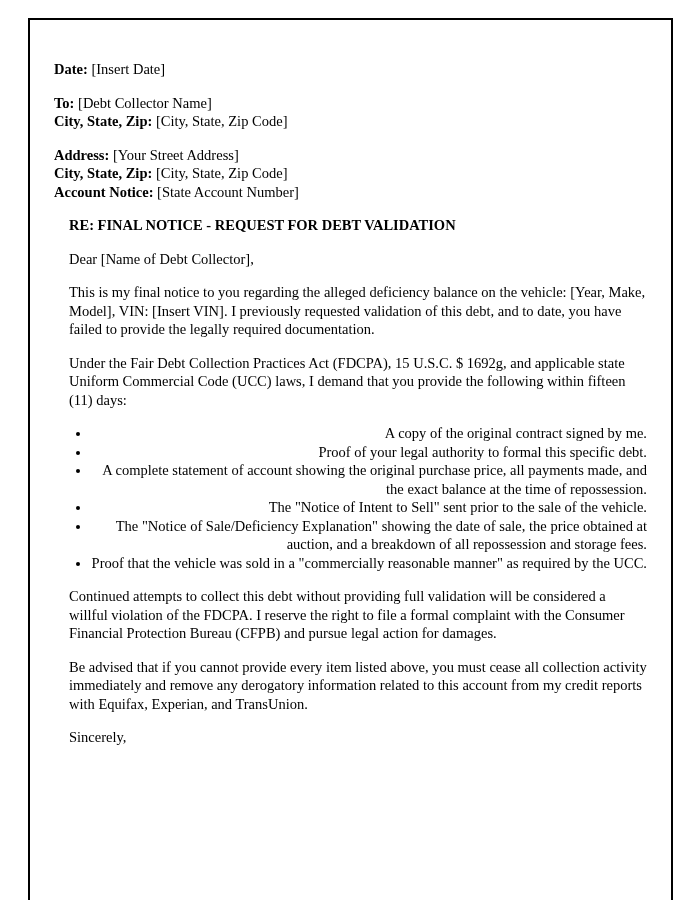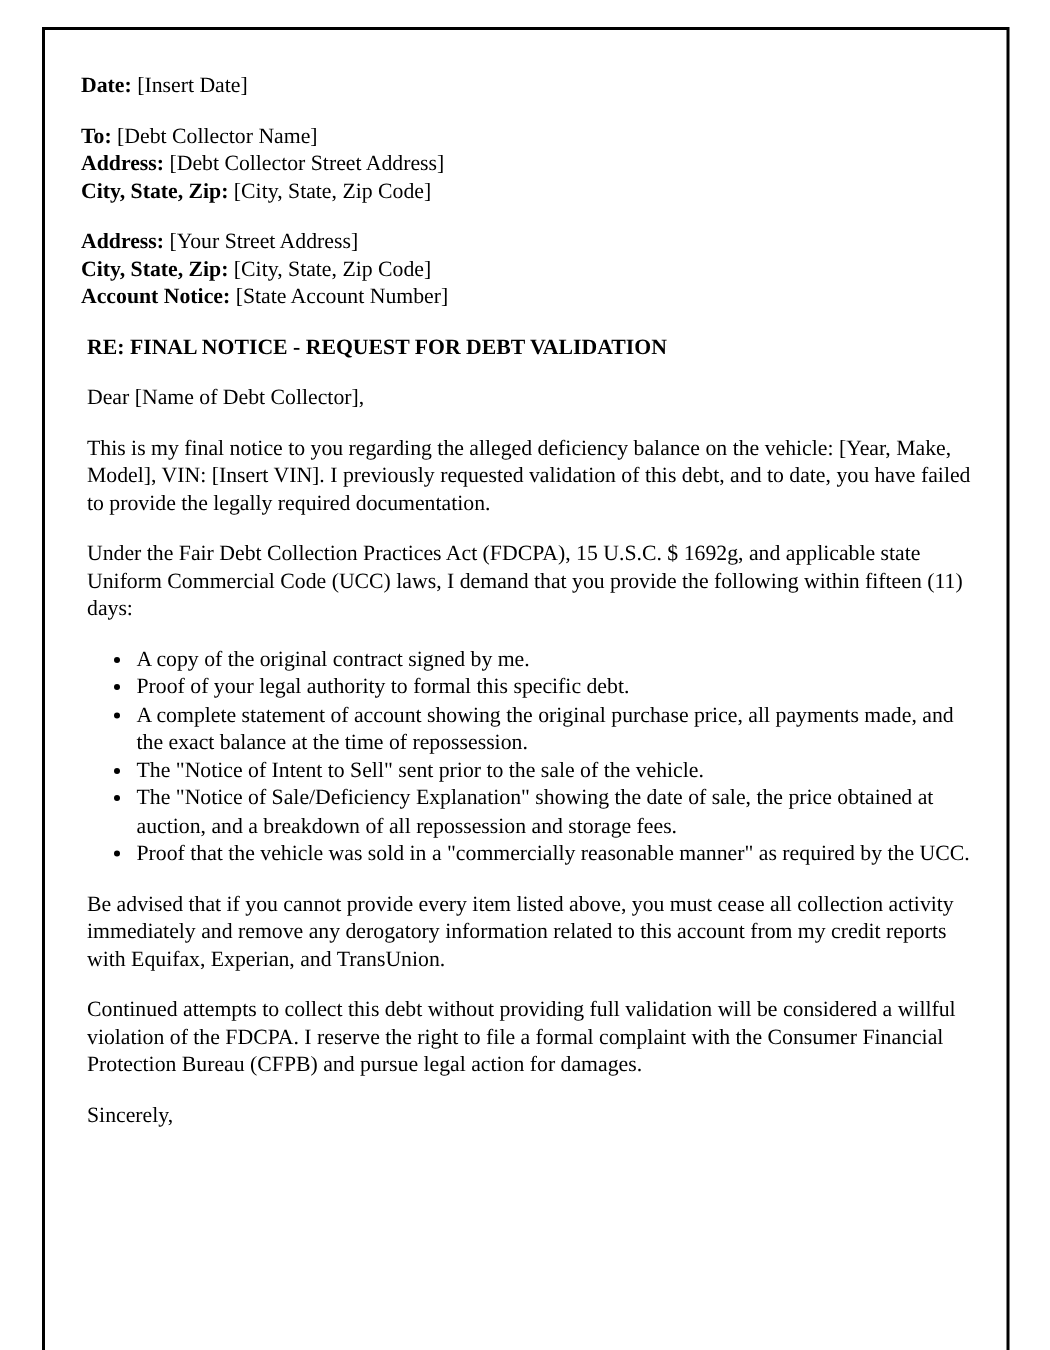--- a/index.html
+++ b/index.html
@@ -20,43 +20,42 @@
     position: absolute;
     left: 28px;
     top: 18px;
     width: 645px;
     height: 1060px; 
     border: 2px solid #000000;
     padding: 28px 24px 30px 24px;
     font-size: 14.5px;
     line-height: 18.5px;
   }
-  .block { margin: 0 0 15px 0; }
+  .block { margin: 12px 0 15px 0; }
   .line { white-space: normal; }
   .bold { font-weight: 700; }
-  p { margin: 0 0 15px 4px; }
+  p { margin: 0 0 15px 15px; }
   ul {
     margin: 0 0 15px 0;
     padding: 0 0 0 37px;
     list-style: disc outside;
   }
-  li { margin: 0; padding: 0; }
+  li { margin: 0; padding: 0; text-align: right; }
 </style>
 </head>
 <body>
 
 <div class="page">
 
   <div class="block">
     <div class="line"><span class="bold">Date:</span> <span>[Insert Date]</span></div>
   </div>
 
   <div class="block">
     <div class="line"><span class="bold">To:</span> <span>[Debt Collector Name]</span></div>
-    <div class="line"><span class="bold">Address:</span> <span>[Debt Collector Street Address]</span></div>
     <div class="line"><span class="bold">City, State, Zip:</span> <span>[City, State, Zip Code]</span></div>
   </div>
 
   <div class="block">
     <div class="line"><span class="bold">Address:</span> <span>[Your Street Address]</span></div>
     <div class="line"><span class="bold">City, State, Zip:</span> <span>[City, State, Zip Code]</span></div>
     <div class="line"><span class="bold">Account Notice:</span> <span>[State Account Number]</span></div>
   </div>
 
   <p class="bold">RE: FINAL NOTICE - REQUEST FOR DEBT VALIDATION</p>
@@ -69,19 +68,19 @@
 
   <ul>
     <li>A copy of the original contract signed by me.</li>
     <li>Proof of your legal authority to formal this specific debt.</li>
     <li>A complete statement of account showing the original purchase price, all payments made, and the exact balance at the time of repossession.</li>
     <li>The "Notice of Intent to Sell" sent prior to the sale of the vehicle.</li>
     <li>The "Notice of Sale/Deficiency Explanation" showing the date of sale, the price obtained at auction, and a breakdown of all repossession and storage fees.</li>
     <li>Proof that the vehicle was sold in a "commercially reasonable manner" as required by the UCC.</li>
   </ul>
 
+  <p>Continued attempts to collect this debt without providing full validation will be considered a willful violation of the FDCPA. I reserve the right to file a formal complaint with the Consumer Financial Protection Bureau (CFPB) and pursue legal action for damages.</p>
+
   <p>Be advised that if you cannot provide every item listed above, you must cease all collection activity immediately and remove any derogatory information related to this account from my credit reports with Equifax, Experian, and TransUnion.</p>
-
-  <p>Continued attempts to collect this debt without providing full validation will be considered a willful violation of the FDCPA. I reserve the right to file a formal complaint with the Consumer Financial Protection Bureau (CFPB) and pursue legal action for damages.</p>
 
   <p>Sincerely,</p>
 
 </div>
 
 </body></html>

